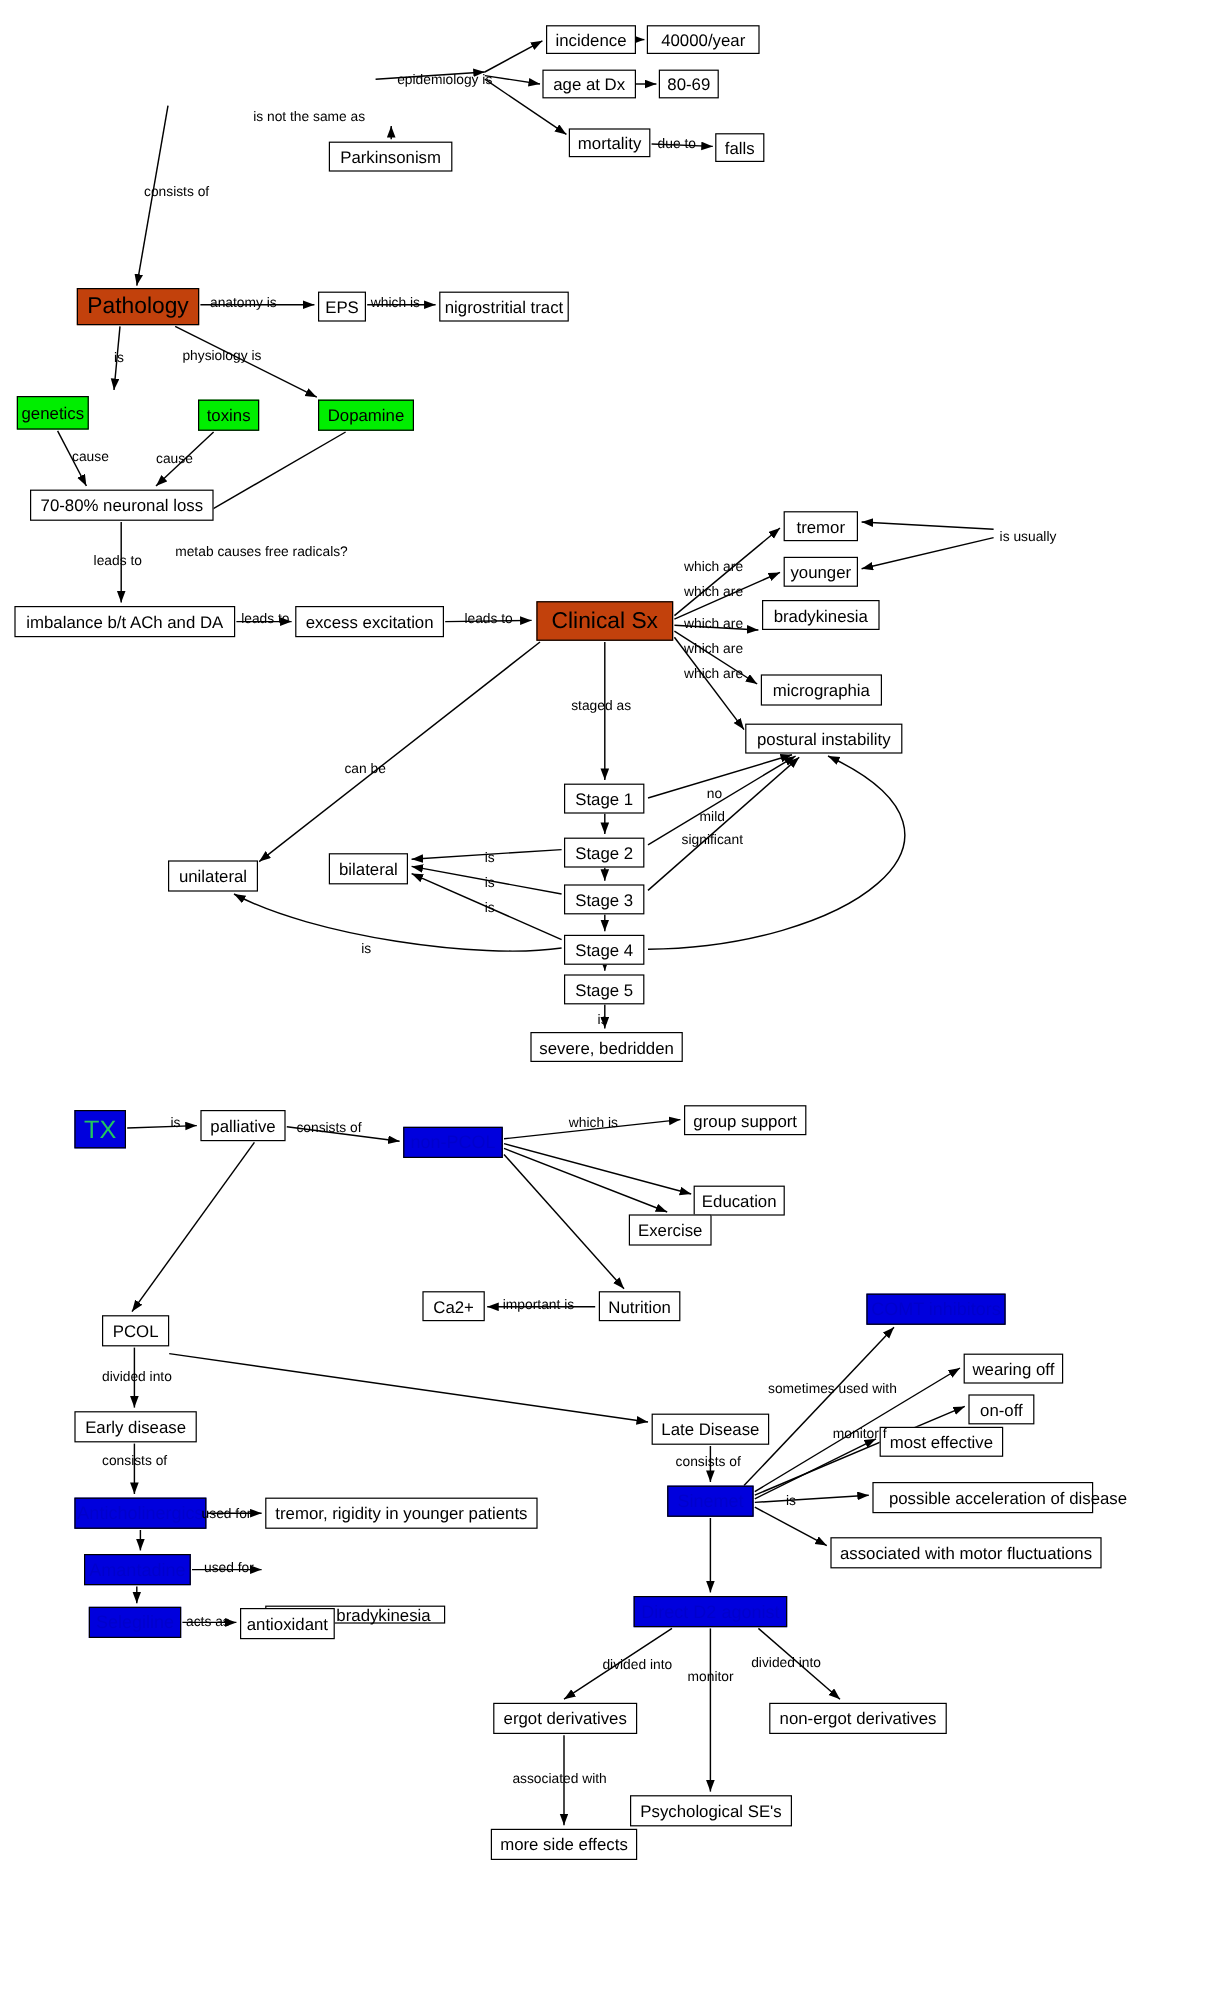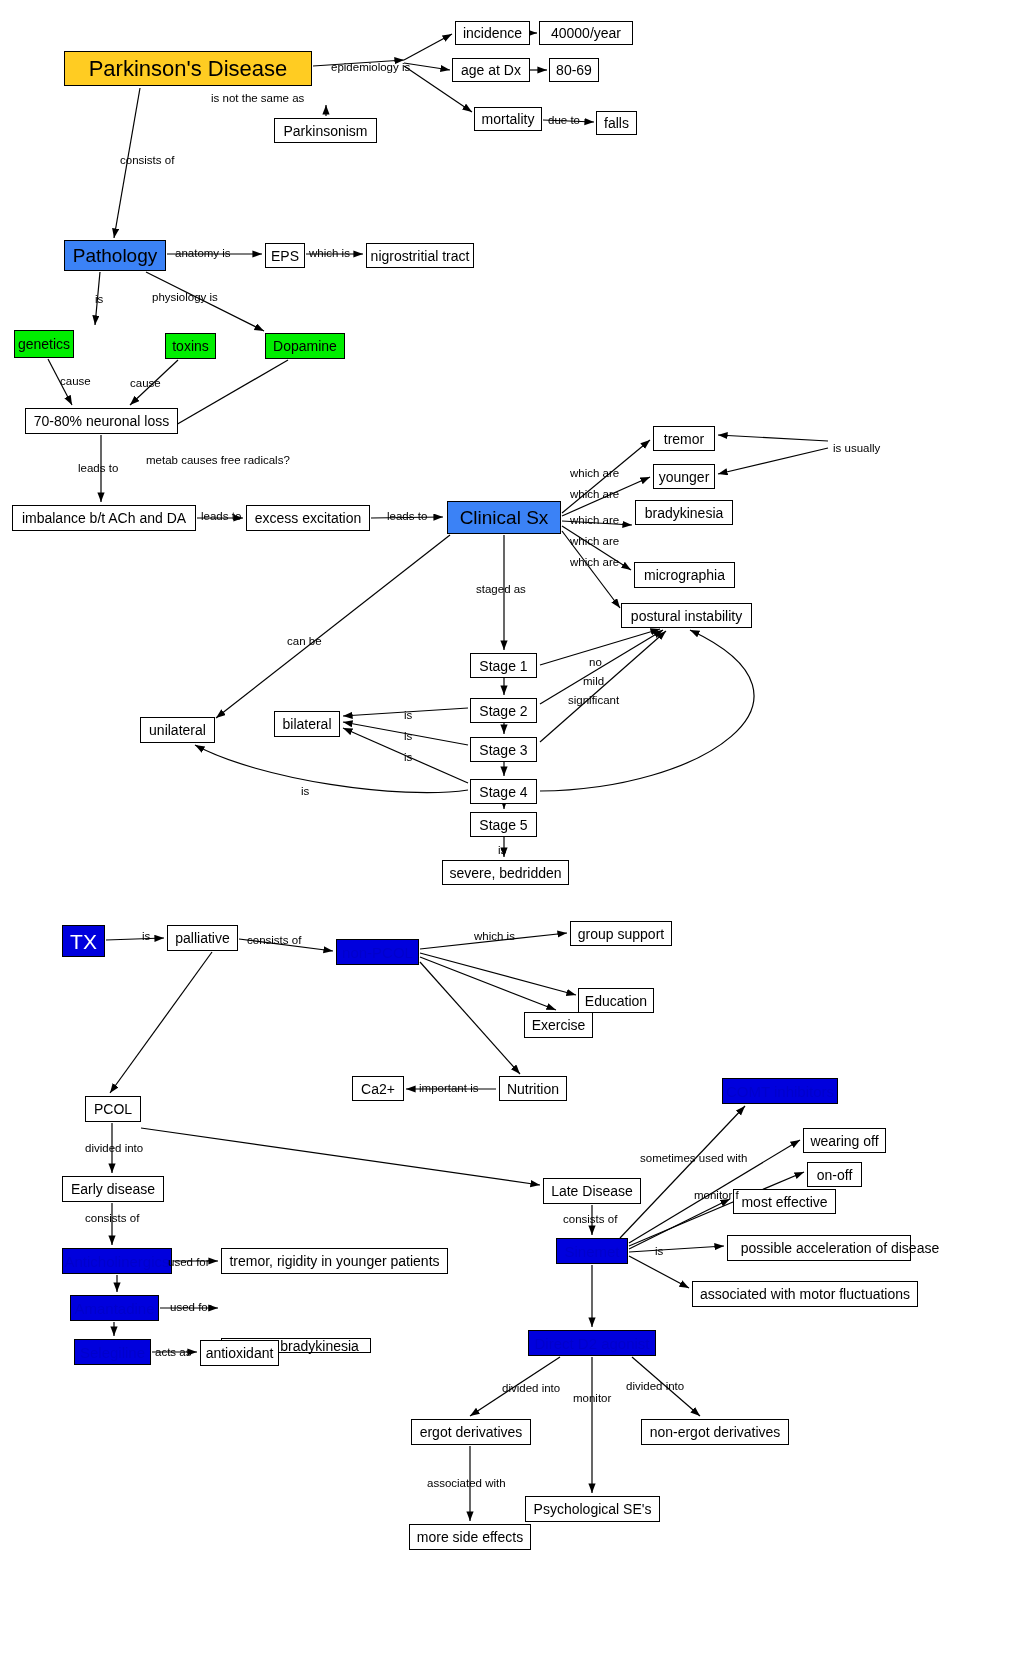--- a/index.html
+++ b/index.html
@@ -38,36 +38,36 @@
     display: flex;
     align-items: center;
     justify-content: center;
   }
   .node.title {
     font-size: 22px;
     background: #ffcc22;
     padding: 6px 10px;
   }
   .node.red {
-    background: #3b82f6;
+    background: #c2410c;
     font-size: 19px;
     padding: 5px 8px;
   }
   .node.green {
     background: #00ee00;
     font-size: 14px;
   }
   .node.blue {
     background: #0000dd;
     color: #0000cc;
     font-size: 15px;
   }
   .node.blue-tx {
     background: #0000dd;
-    color: #ffffff;
+    color: #22c55e;
     font-size: 21px;
   }
   .label {
     position: absolute;
     font-size: 11.5px;
     color: #000000;
     background: transparent;
     white-space: nowrap;
     line-height: 1;
     text-align: center;
@@ -178,21 +178,20 @@
       <path d="M592,1265 L592,1327"></path>
 
       <path d="M560,1357 L470,1416"></path>
       <path d="M632,1357 L700,1416"></path>
       <path d="M592,1357 L592,1493"></path>
 
       <path d="M470,1446 L470,1521"></path>
     </g>
   </svg>
 
-  <div class="node title" style="left:64px;top:51px;width:248px;height:35px;">Parkinson's Disease</div>
   <div class="node" style="left:455px;top:21px;width:75px;height:24px;">incidence</div>
   <div class="node" style="left:539px;top:21px;width:94px;height:24px;">40000/year</div>
   <div class="node" style="left:452px;top:58px;width:78px;height:24px;">age at Dx</div>
   <div class="node" style="left:549px;top:58px;width:50px;height:24px;">80-69</div>
   <div class="node" style="left:474px;top:107px;width:68px;height:24px;">mortality</div>
   <div class="node" style="left:596px;top:111px;width:41px;height:24px;">falls</div>
   <div class="node" style="left:274px;top:118px;width:103px;height:25px;">Parkinsonism</div>
   <div class="node red" style="left:64px;top:240px;width:102px;height:31px;">Pathology</div>
   <div class="node" style="left:265px;top:243px;width:40px;height:25px;">EPS</div>
   <div class="node" style="left:366px;top:243px;width:108px;height:25px;">nigrostritial tract</div>

